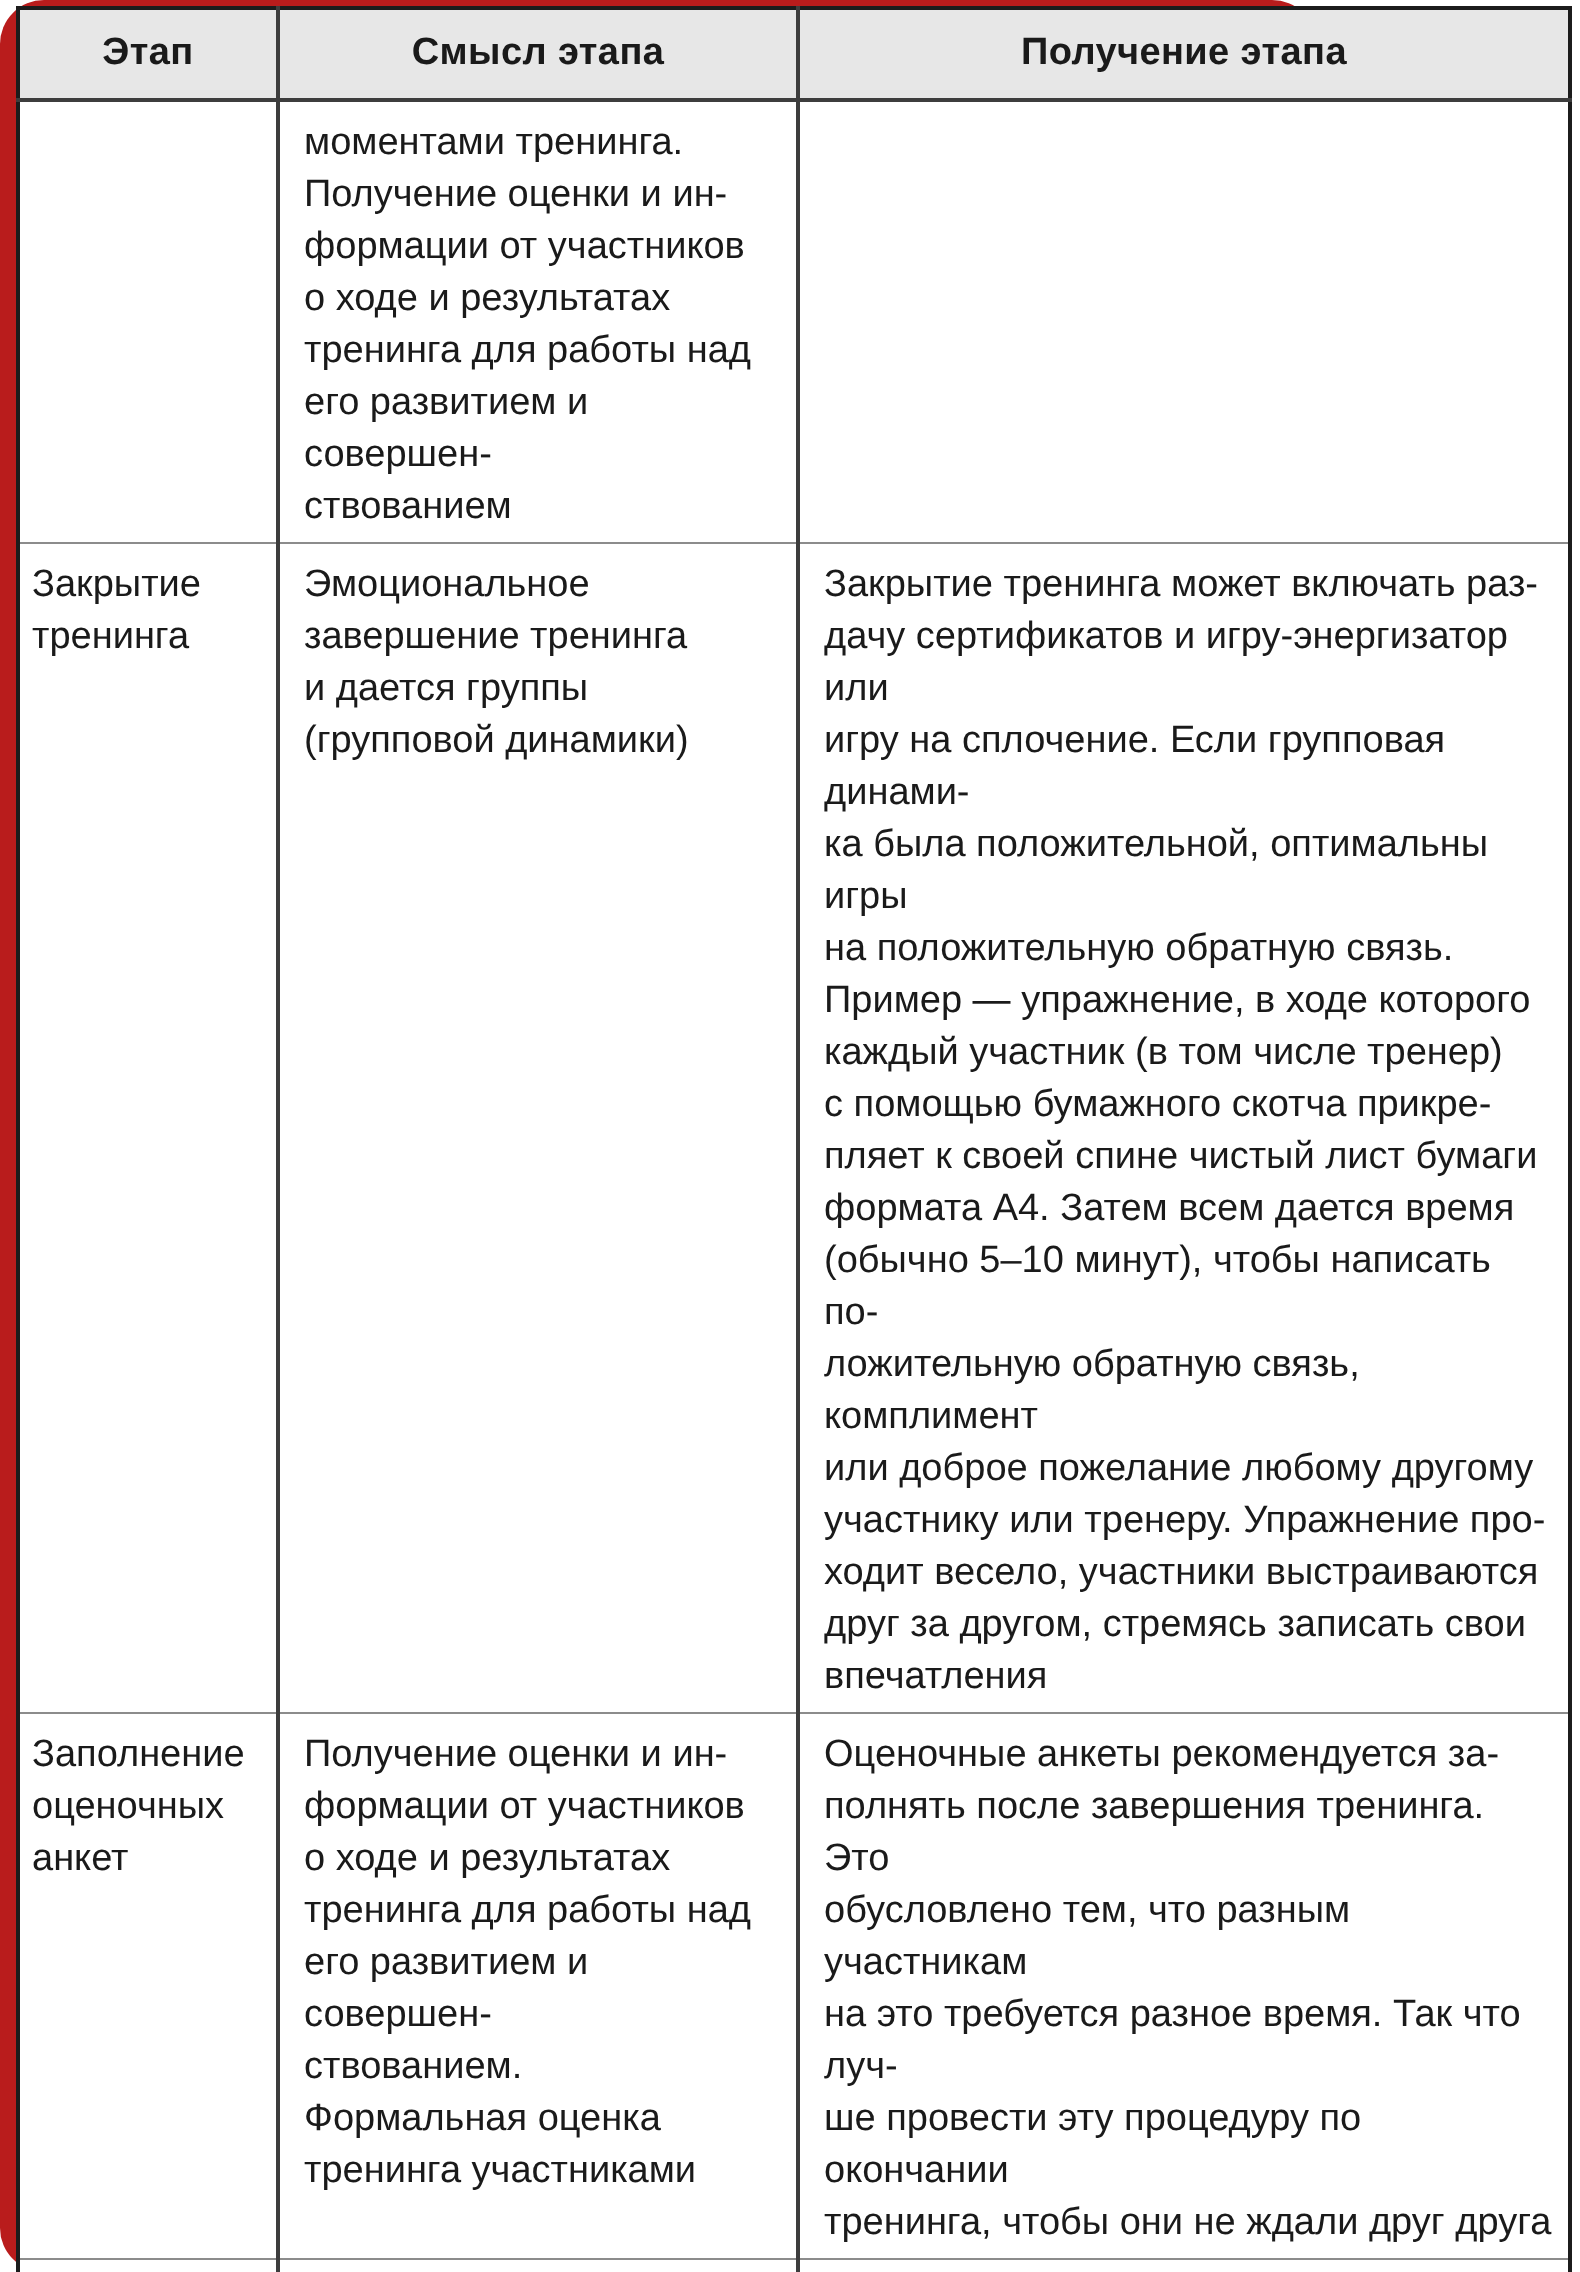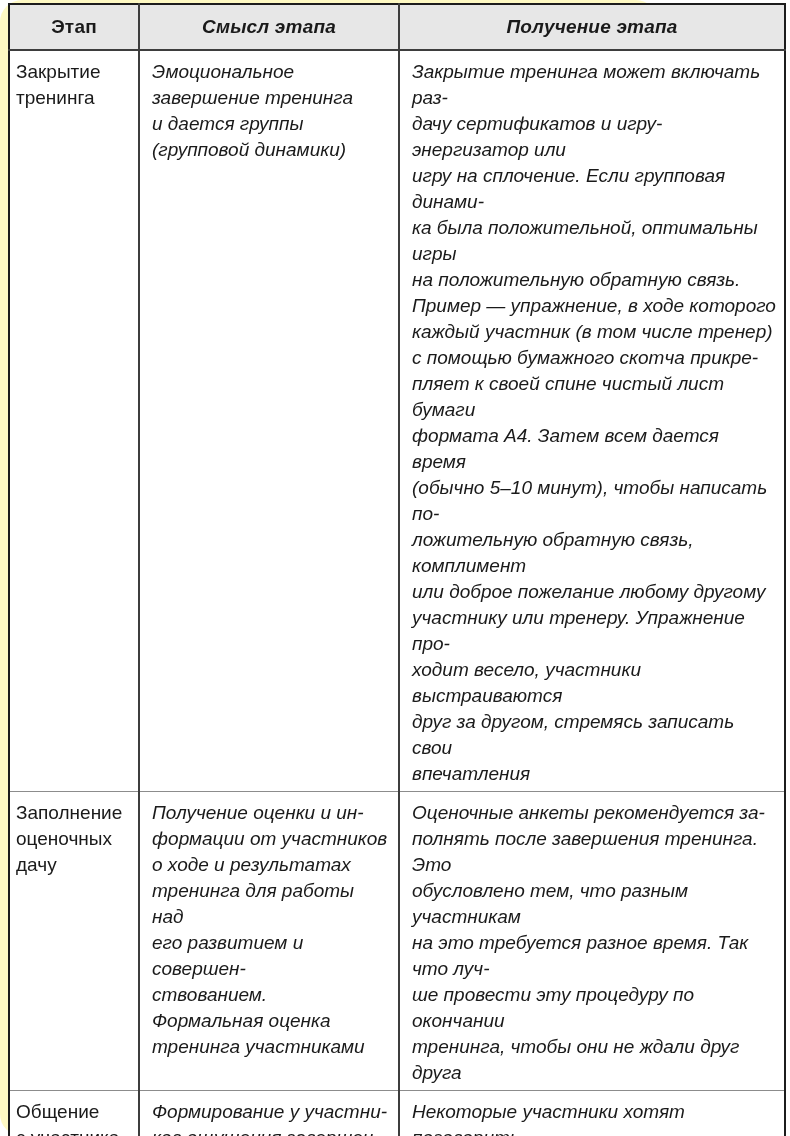--- a/index.html
+++ b/index.html
@@ -9,21 +9,21 @@
     width: 790px;
     height: 1136px;
     overflow: hidden;
     font-family: "Liberation Sans", "DejaVu Sans", sans-serif;
     -webkit-font-smoothing: antialiased;
   }
   .page {
     width: 658px;
     height: 1136px;
     position: relative;
-    background: #fef9c3;
+    background: #b91c1c;
     border-radius: 22px;
   }
   table.stage-table {
     position: absolute;
     left: 8px;
     top: 3px;
     width: 776px;
     height: 1130px;
     border-collapse: collapse;
     table-layout: fixed;
@@ -35,21 +35,20 @@
   col.c3 { width: 386px; }
 
   th, td {
     vertical-align: top;
     text-align: left;
     color: #1a1a1a;
   }
   
   th + th, td + td {
     border-left: 2px solid #3d3d3d;
-    font-style: italic;
   }
   
   tbody tr td {
     border-top: 1px solid #8c8c8c;
   }
   thead th {
     background: #e7e7e7;
     border-bottom: 2px solid #3d3d3d;
     font-weight: bold;
     font-size: 19px;
@@ -85,20 +84,31 @@
         <col class="c3">
     </colgroup>
     <thead>
       <tr>
         <th>Этап</th>
         <th>Смысл этапа</th>
         <th>Получение этапа</th>
       </tr>
     </thead>
     <tbody>
+      <tr class="row-cont">
+        <td class="stage-cell"></td>
+        <td>моментами тренинга.
+Получение оценки и ин-
+формации от участников
+о ходе и результатах
+тренинга для работы над
+его развитием и совершен-
+ствованием</td>
+        <td></td>
+      </tr>
       <tr class="row-close">
         <td class="stage-cell">Закрытие
 тренинга</td>
         <td>Эмоциональное
 завершение тренинга
 и дается группы
 (групповой динамики)</td>
         <td>Закрытие тренинга может включать раз-
 дачу сертификатов и игру-энергизатор или
 игру на сплочение. Если групповая динами-
@@ -113,21 +123,21 @@
 ложительную обратную связь, комплимент
 или доброе пожелание любому другому
 участнику или тренеру. Упражнение про-
 ходит весело, участники выстраиваются
 друг за другом, стремясь записать свои
 впечатления</td>
       </tr>
       <tr class="row-forms">
         <td class="stage-cell">Заполнение
 оценочных
-дачу</td>
+анкет</td>
         <td>Получение оценки и ин-
 формации от участников
 о ходе и результатах
 тренинга для работы над
 его развитием и совершен-
 ствованием.
 Формальная оценка
 тренинга участниками</td>
         <td>Оценочные анкеты рекомендуется за-
 полнять после завершения тренинга. Это

